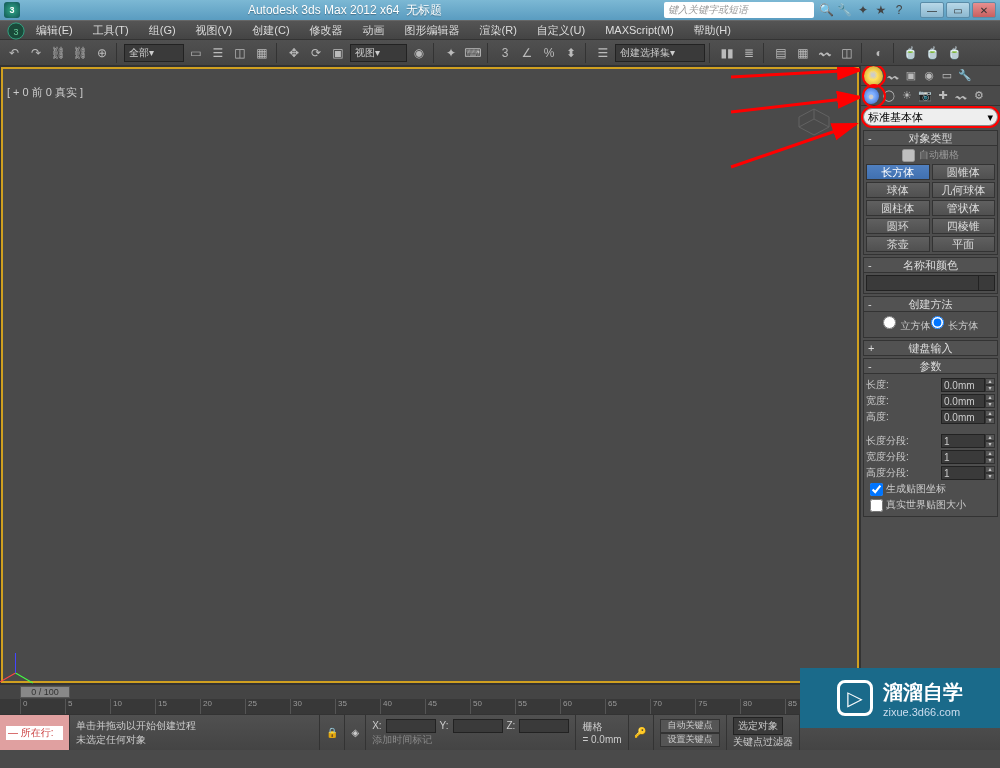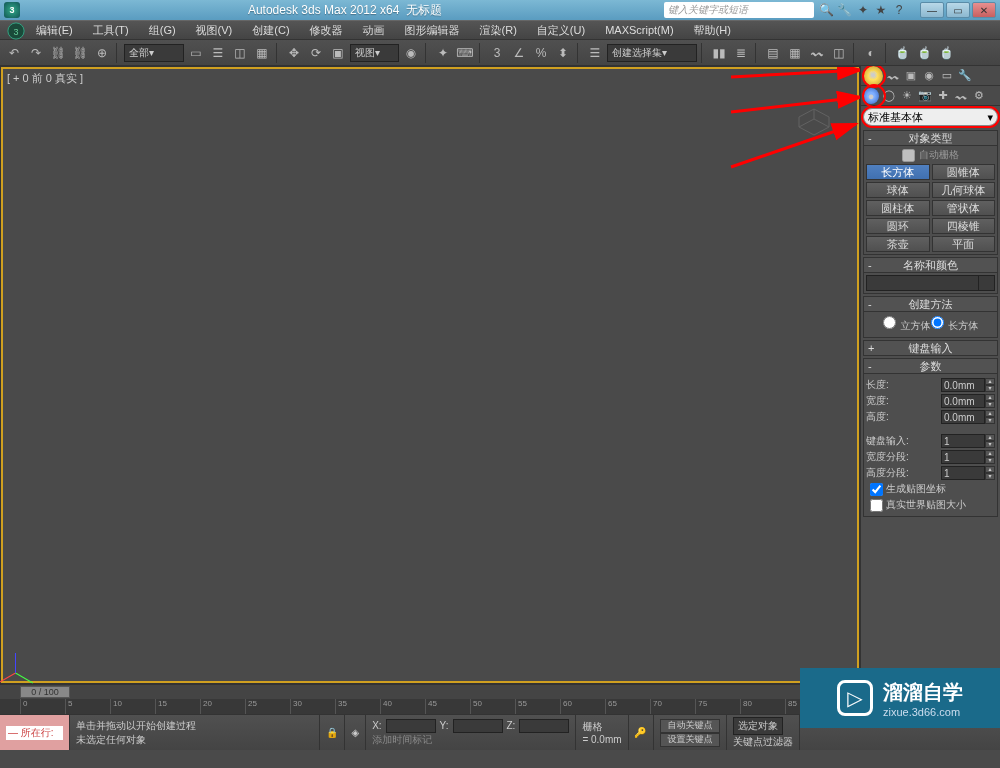--- a/index.html
+++ b/index.html
@@ -16,21 +16,21 @@
 .menu-bar { height: 20px; background: linear-gradient(#555, #444); border-top: 1px solid #666; border-bottom: 1px solid #333; display: flex; align-items: center; padding-left: 30px; gap: 8px; font-size: 11px; color: #ddd; position: relative; }
 .menu-bar .menu-item { padding: 2px 6px; cursor: default; }
 .menu-bar .app-logo { position: absolute; left: 4px; top: 0; width: 24px; height: 20px; display: flex; align-items: center; justify-content: center; }
 .menu-bar .app-logo svg { width: 18px; height: 18px; }
 .toolbar-row { height: 26px; background: linear-gradient(#505050, #444); border-bottom: 1px solid #333; display: flex; align-items: center; padding: 0 4px; gap: 2px; }
 .tool-btn { width: 20px; height: 20px; border: 1px solid transparent; border-radius: 2px; display: flex; align-items: center; justify-content: center; font-size: 12px; color: #bbb; }
 .tool-sep { width: 4px; height: 20px; border-left: 1px solid #333; margin: 0 2px; }
 .sel-drop { height: 18px; background: #3a3a3a; border: 1px solid #222; color: #ccc; padding: 0 4px; font-size: 10px; display: flex; align-items: center; }
 .main-area { display: flex; height: 618px; }
 .viewport-container { flex: 1; background: #4a4a4a; border: 1px solid #333; position: relative; }
-.vp-label { position: absolute; top: 4px; left: 6px; color: #ccc; font-size: 11px; }
+.vp-label { position: absolute; top: 18px; left: 6px; color: #ccc; font-size: 11px; }
 .vp-gizmo { position: absolute; bottom: 30px; left: 14px; }
 .vp-gizmo .axis { position: absolute; width: 1px; height: 20px; transform-origin: bottom center; }
 .vp-gizmo .ax { background: #f44; transform: rotate(-120deg); }
 .vp-gizmo .ay { background: #4f4; transform: rotate(120deg); }
 .vp-gizmo .az { background: #44f; }
 .vp-grid-icon { position: absolute; top: 40px; right: 20px; width: 50px; height: 30px; opacity: 0.3; }
 .vp-frame { position: absolute; inset: 0; border: 2px solid #d0a020; pointer-events: none; }
 .cmd-panel { width: 140px; background: #4e4e4e; border-left: 1px solid #333; display: flex; flex-direction: column; overflow: hidden; position: relative; }
 .right-toolrow { height: 20px; display: flex; align-items: center; justify-content: flex-start; gap: 2px; padding: 1px 2px; background: #4a4a4a; border-bottom: 1px solid #333; }
 .right-toolrow .tool-btn { width: 16px; height: 16px; font-size: 11px; }
@@ -129,21 +129,21 @@
   <div class="tool-sep"></div>
   <div class="sel-drop" style="width:60px"><span>全部</span> ▾</div>
   <div class="tool-btn">▭</div>
   <div class="tool-btn">☰</div>
   <div class="tool-btn">◫</div>
   <div class="tool-btn">▦</div>
   <div class="tool-sep"></div>
   <div class="tool-btn">✥</div>
   <div class="tool-btn">⟳</div>
   <div class="tool-btn">▣</div>
-  <div class="sel-drop" style="width:49px"><span>视图</span> ▾</div>
+  <div class="sel-drop" style="width:57px"><span>视图</span> ▾</div>
   <div class="tool-btn">◉</div>
   <div class="tool-sep"></div>
   <div class="tool-btn">✦</div>
   <div class="tool-btn">⌨</div>
   <div class="tool-sep"></div>
   <div class="tool-btn">3</div>
   <div class="tool-btn">∠</div>
   <div class="tool-btn">%</div>
   <div class="tool-btn">⬍</div>
   <div class="tool-sep"></div>
@@ -303,21 +303,21 @@
           <div class="spinner">
             <input value="0.0mm" style="">
             <div class="spin-btns">
               <span>▴</span>
               <span>▾</span>
             </div>
           </div>
         </div>
       <div style="height:6px"></div>
       <div class="param-row">
-          <span>键盘输入:</span>
+          <span>长度分段:</span>
           <div class="spinner">
             <input value="1" style="">
             <div class="spin-btns">
               <span>▴</span>
               <span>▾</span>
             </div>
           </div>
         </div>
       <div class="param-row">
           <span>宽度分段:</span>

